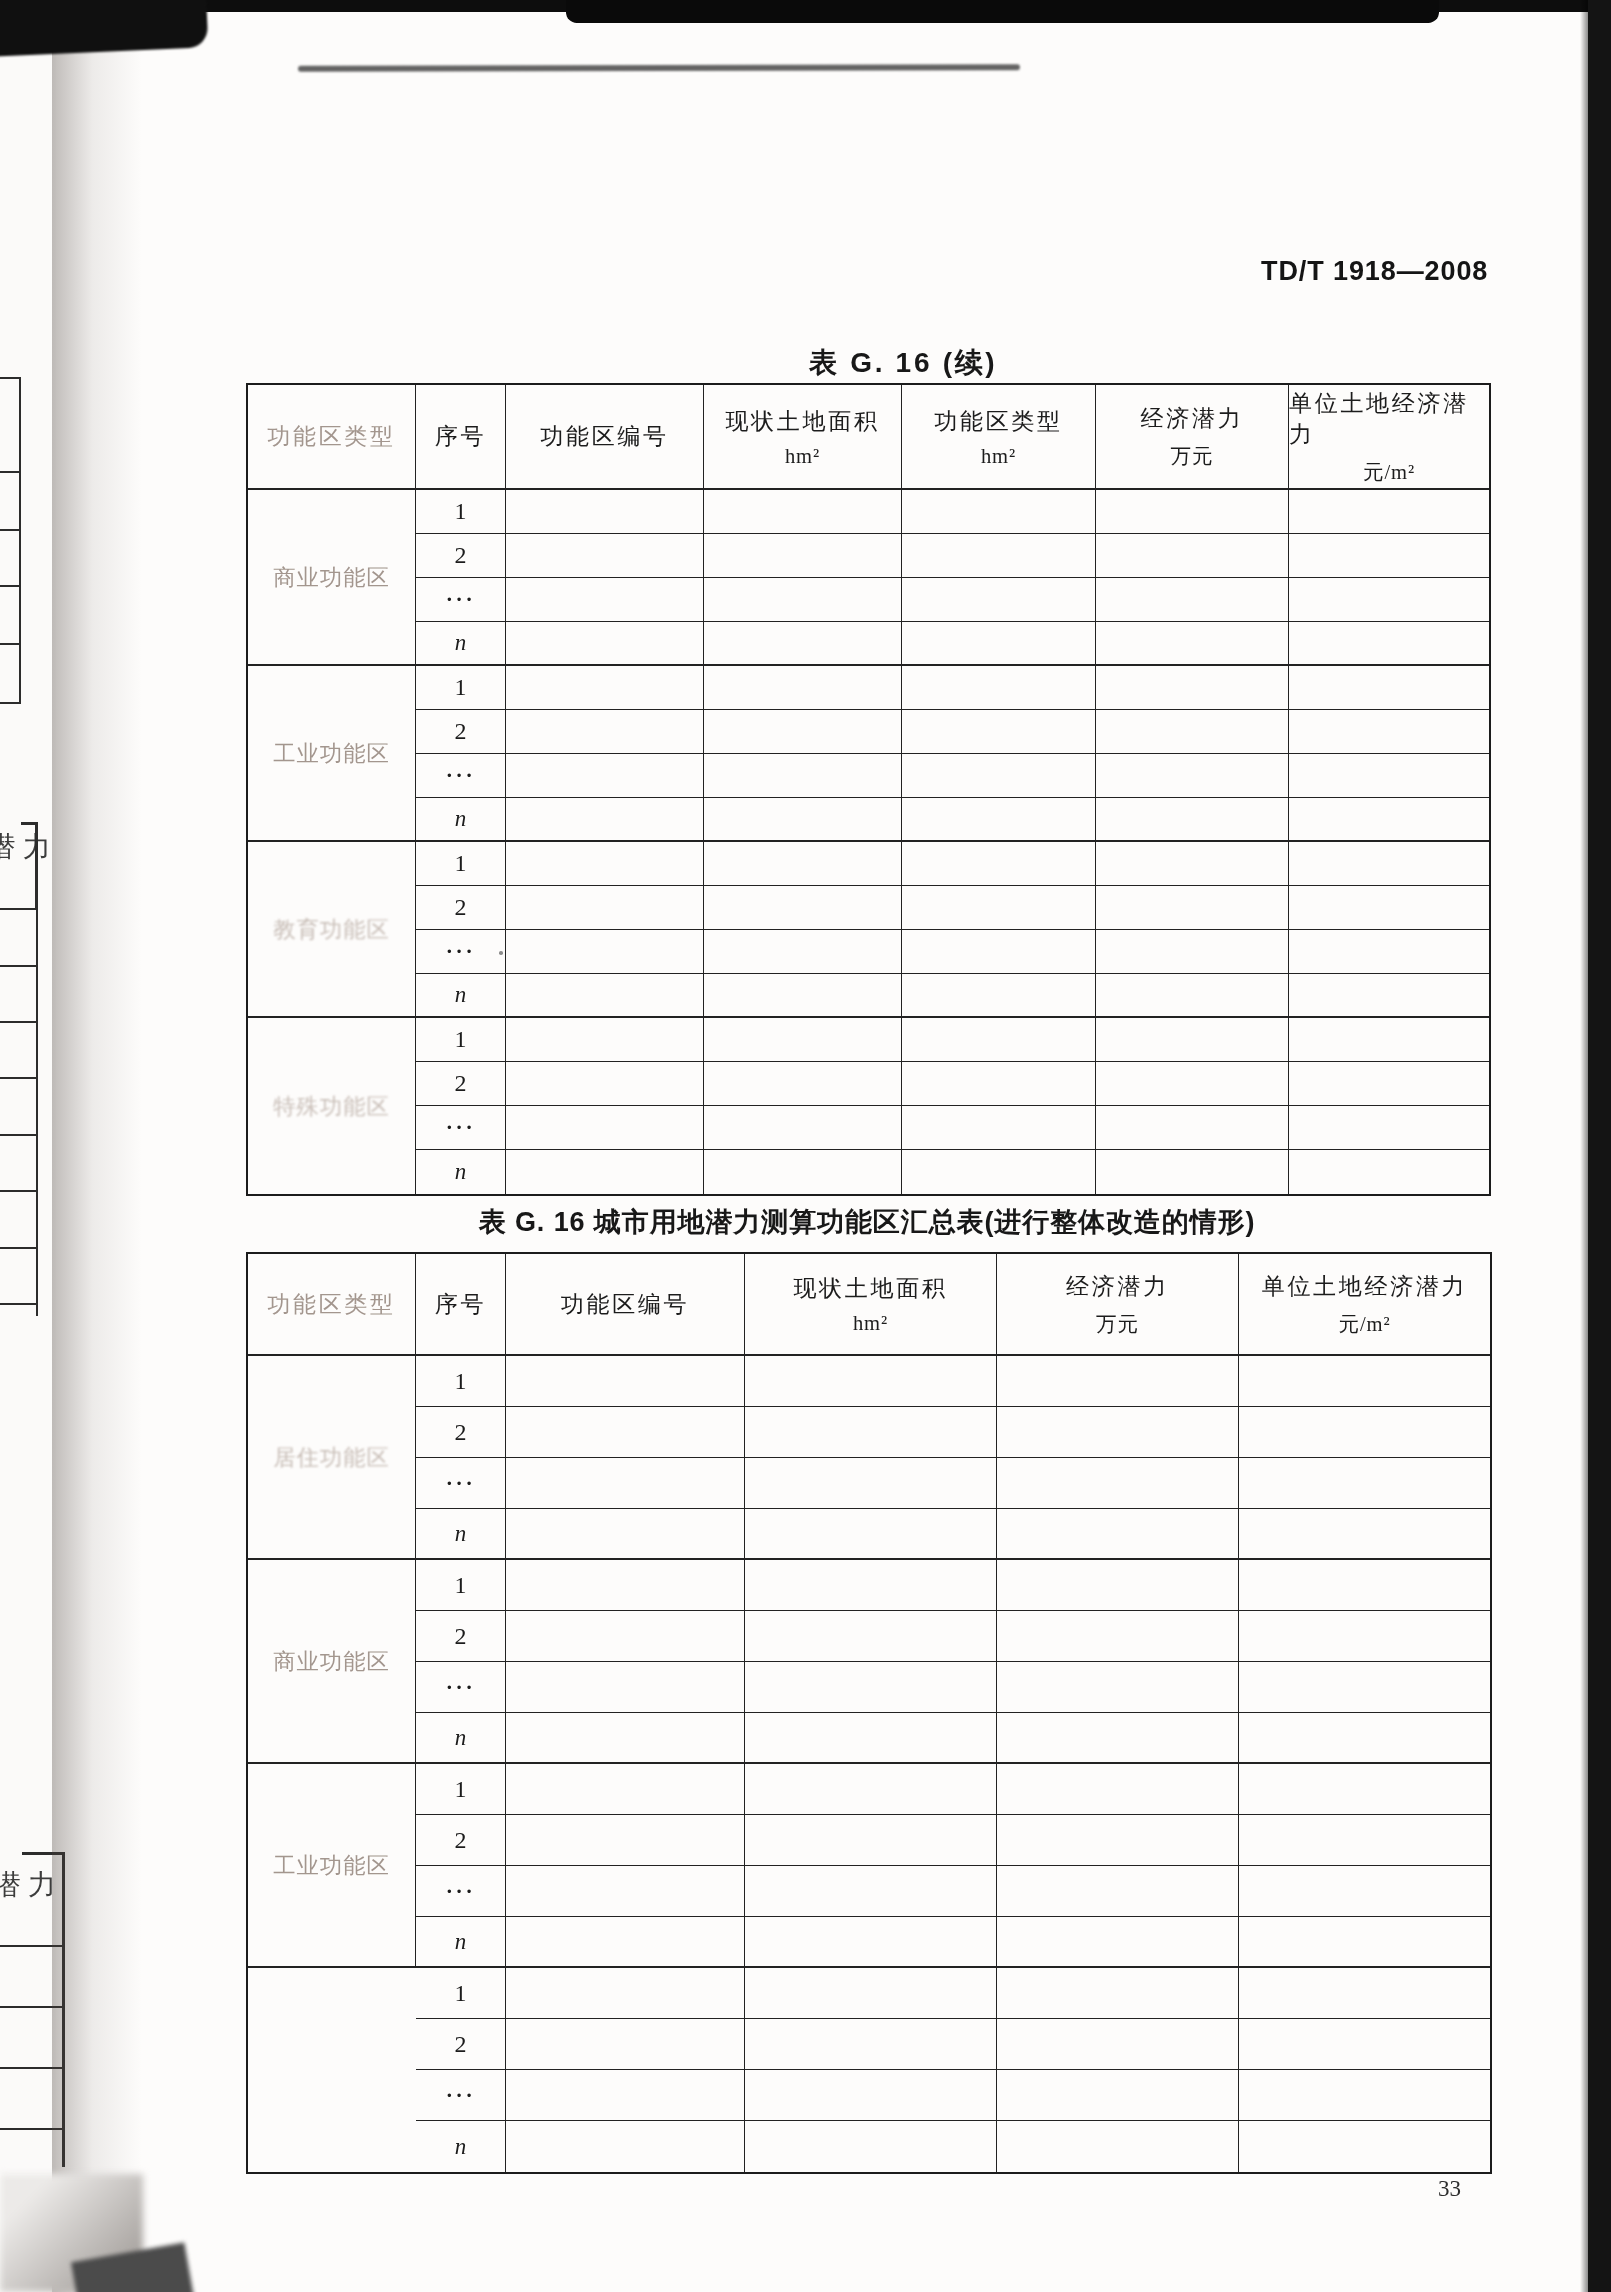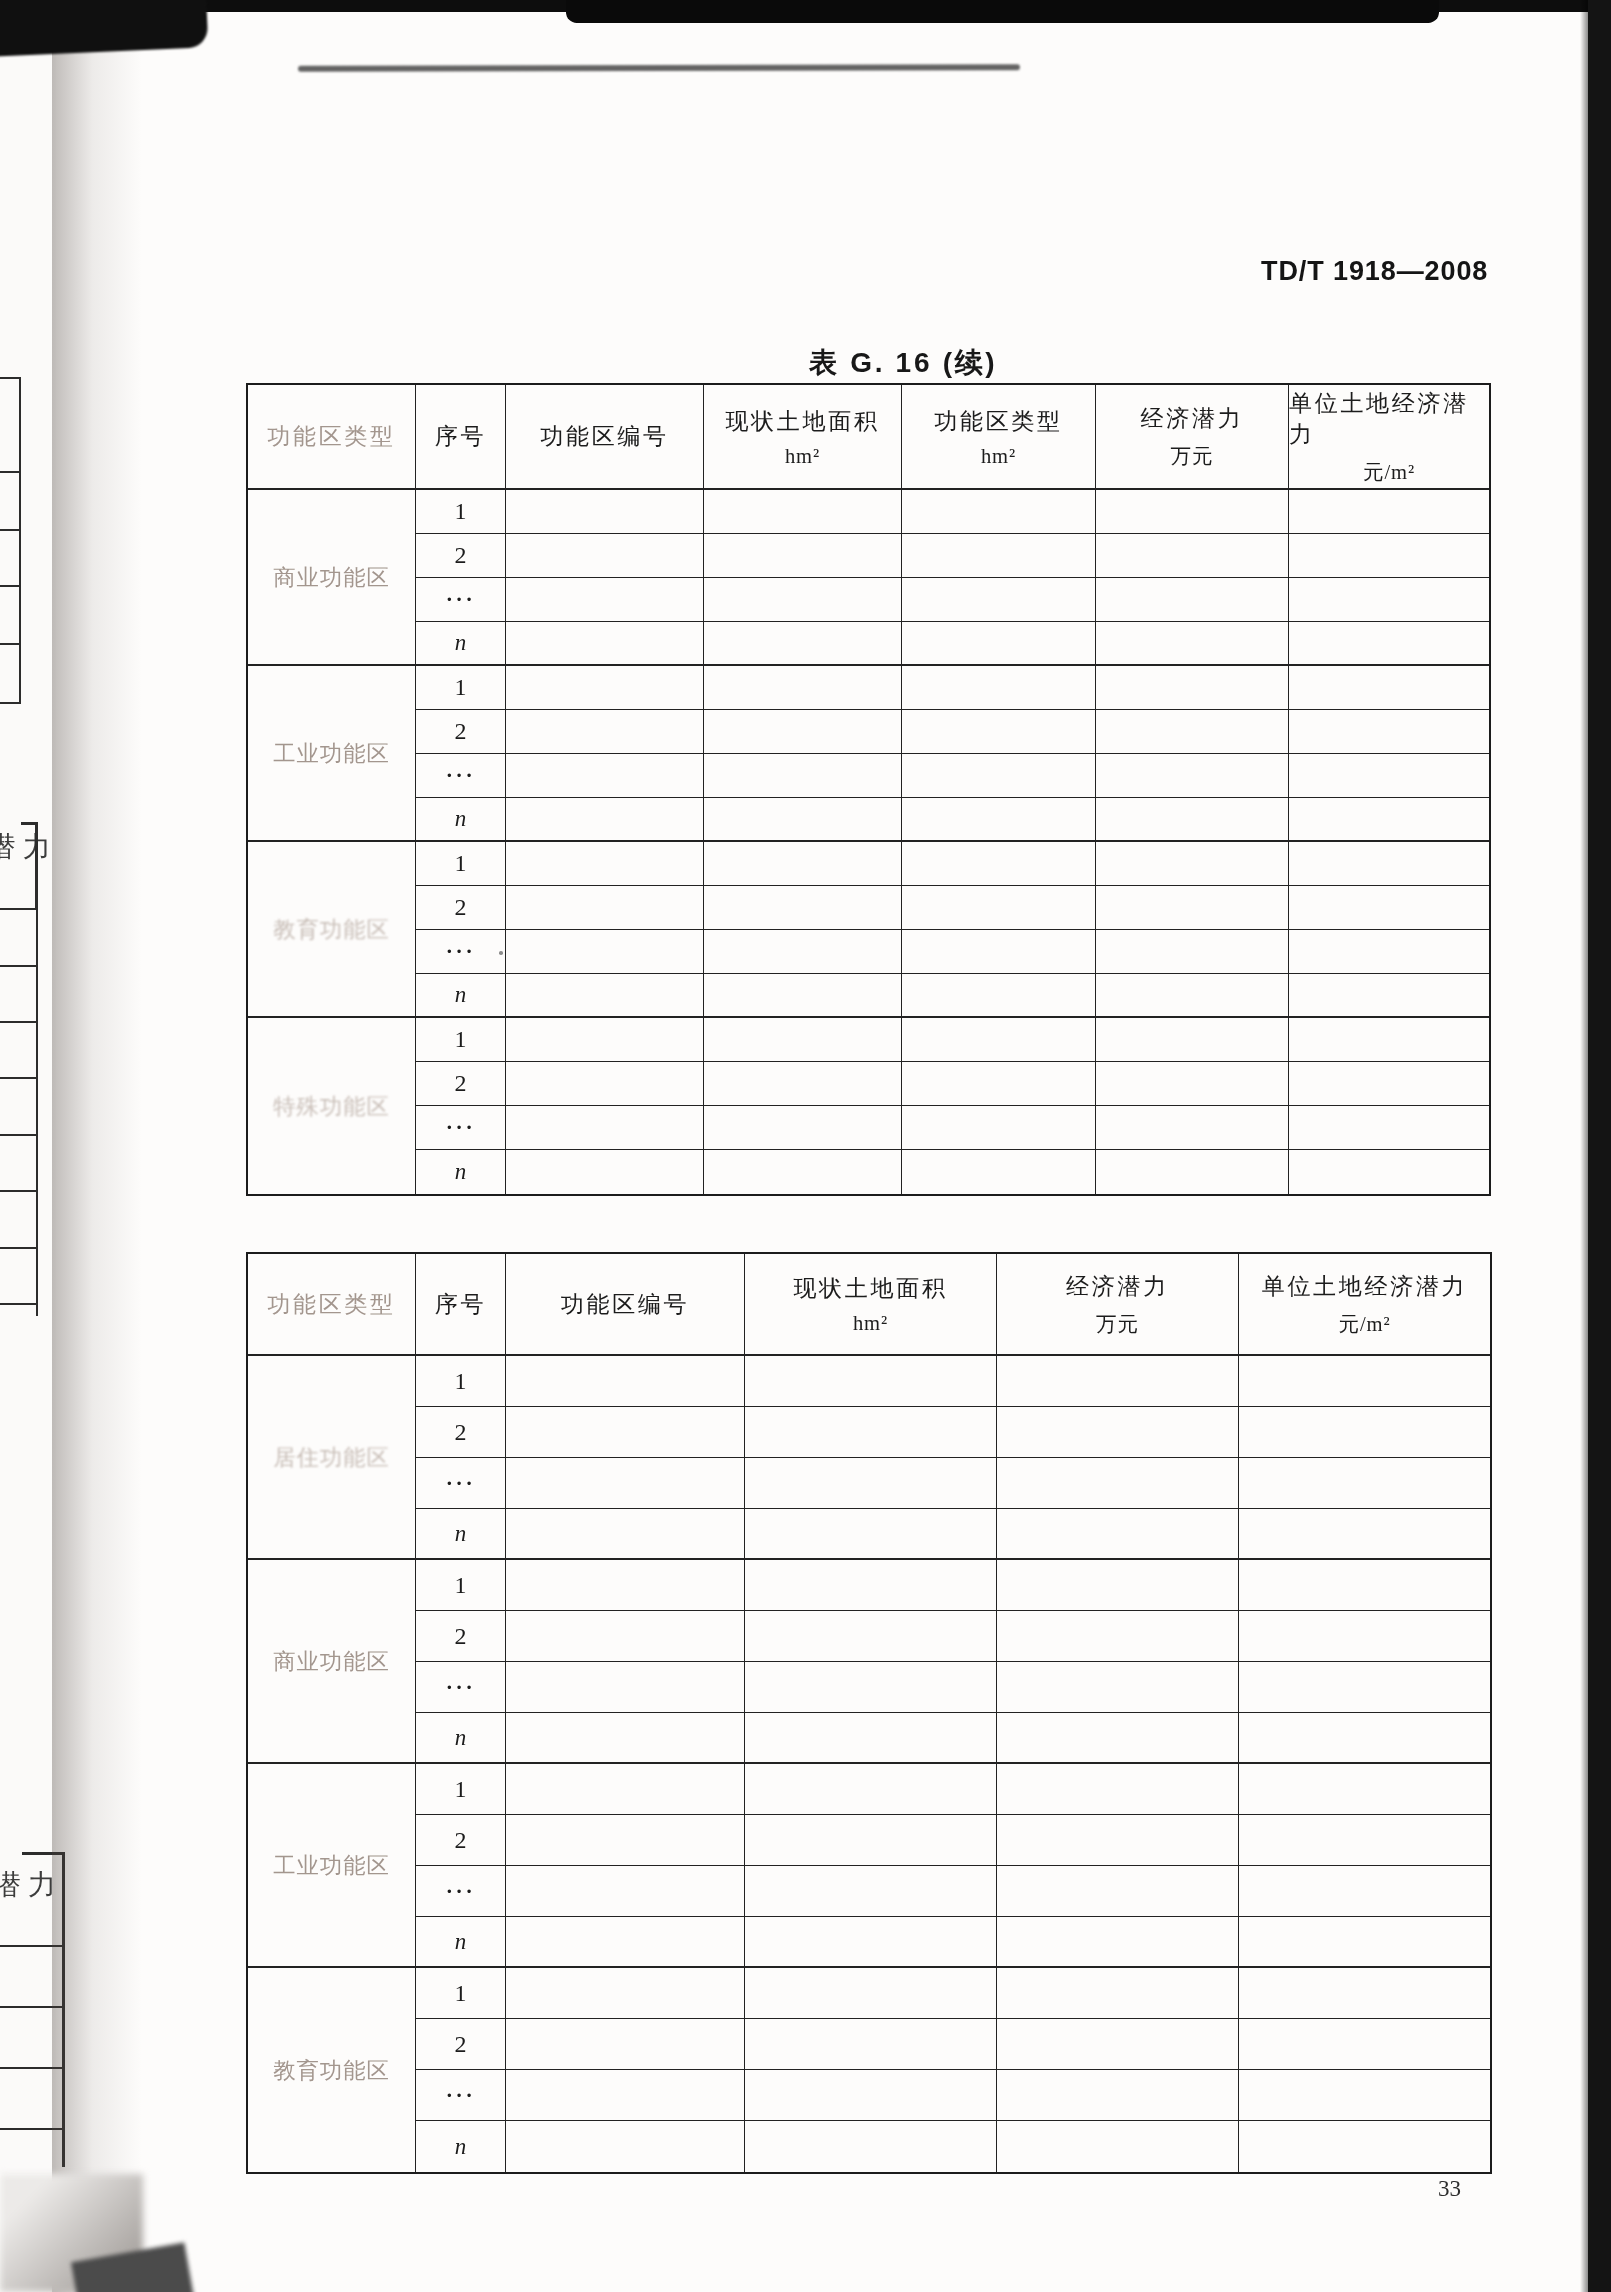--- a/index.html
+++ b/index.html
@@ -233,20 +233,21 @@
       <div class="cell data-cell" style="grid-area: 16 / 6;"></div>
       <div class="cell data-cell last-col" style="grid-area: 16 / 7;"></div>
       <div class="cell seq-cell seq-n no-bottom" style="grid-area: 17 / 2;">n</div>
       <div class="cell data-cell no-bottom" style="grid-area: 17 / 3;"></div>
       <div class="cell data-cell no-bottom" style="grid-area: 17 / 4;"></div>
       <div class="cell data-cell no-bottom" style="grid-area: 17 / 5;"></div>
       <div class="cell data-cell no-bottom" style="grid-area: 17 / 6;"></div>
       <div class="cell data-cell last-col no-bottom" style="grid-area: 17 / 7;"></div>
     </div>
 
+  <div class="t-title t16-title">表 G. 16  城市用地潜力测算功能区汇总表(进行整体改造的情形)</div>
   <div class="gtable" id="table-g16" style="left: 246px; top: 1252px; grid-template-columns: 168px 90px 239px 252px 242px 251px; grid-template-rows: 102px repeat(16, 51px);">
       <div class="cell header-cell header-bottom" style="grid-area: 1 / 1;">
         <span class="hlabel fade-medium">功能区类型</span>
       </div>
       <div class="cell header-cell header-bottom" style="grid-area: 1 / 2;">
         <span class="hlabel">序号</span>
       </div>
       <div class="cell header-cell header-bottom" style="grid-area: 1 / 3;">
         <span class="hlabel">功能区编号</span>
       </div>
@@ -324,23 +325,20 @@
       <div class="cell seq-cell seq-dots" style="grid-area: 12 / 2;">···</div>
       <div class="cell data-cell" style="grid-area: 12 / 3;"></div>
       <div class="cell data-cell" style="grid-area: 12 / 4;"></div>
       <div class="cell data-cell" style="grid-area: 12 / 5;"></div>
       <div class="cell data-cell last-col" style="grid-area: 12 / 6;"></div>
       <div class="cell seq-cell seq-n group-bottom" style="grid-area: 13 / 2;">n</div>
       <div class="cell data-cell group-bottom" style="grid-area: 13 / 3;"></div>
       <div class="cell data-cell group-bottom" style="grid-area: 13 / 4;"></div>
       <div class="cell data-cell group-bottom" style="grid-area: 13 / 5;"></div>
       <div class="cell data-cell last-col group-bottom" style="grid-area: 13 / 6;"></div>
-      <div class="cell type-cell no-bottom" style="grid-area: 14 / 1 / span 4;">
-        <span class="fade-medium">教育功能区</span>
-      </div>
       <div class="cell seq-cell" style="grid-area: 14 / 2;">1</div>
       <div class="cell data-cell" style="grid-area: 14 / 3;"></div>
       <div class="cell data-cell" style="grid-area: 14 / 4;"></div>
       <div class="cell data-cell" style="grid-area: 14 / 5;"></div>
       <div class="cell data-cell last-col" style="grid-area: 14 / 6;"></div>
       <div class="cell seq-cell" style="grid-area: 15 / 2;">2</div>
       <div class="cell data-cell" style="grid-area: 15 / 3;"></div>
       <div class="cell data-cell" style="grid-area: 15 / 4;"></div>
       <div class="cell data-cell" style="grid-area: 15 / 5;"></div>
       <div class="cell data-cell last-col" style="grid-area: 15 / 6;"></div>

